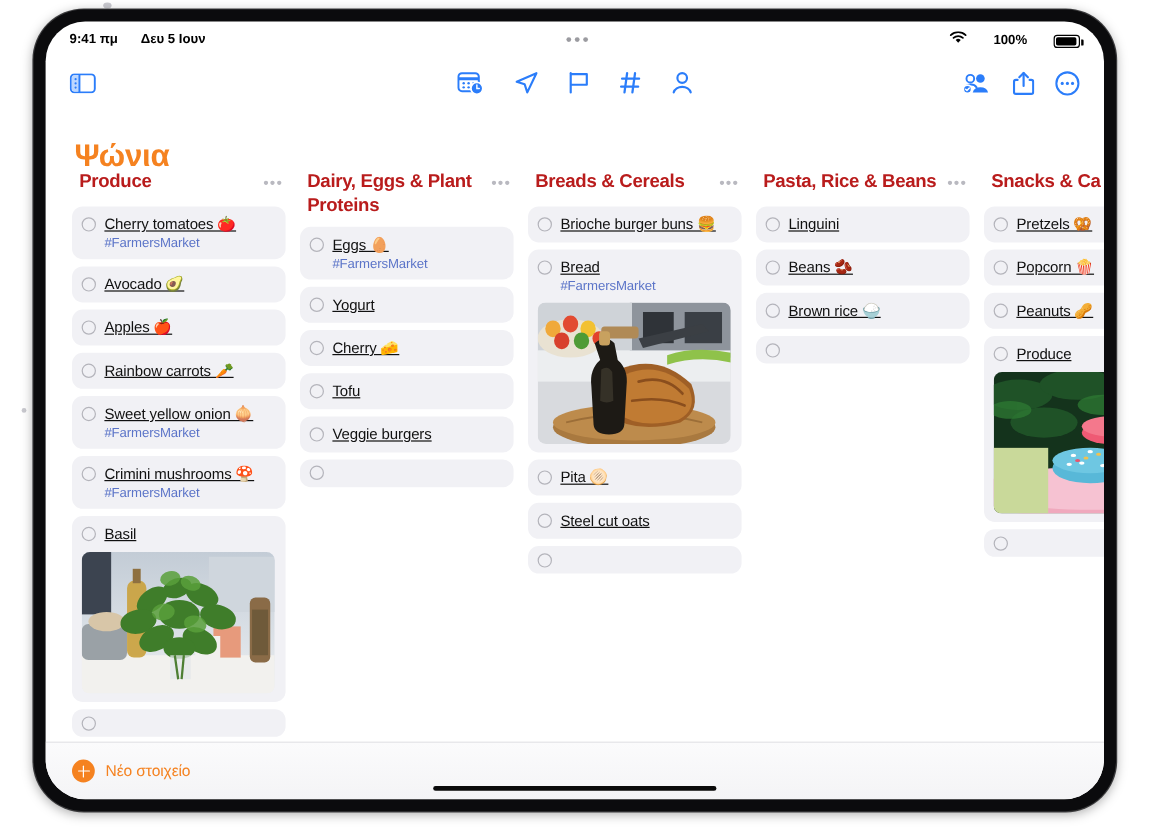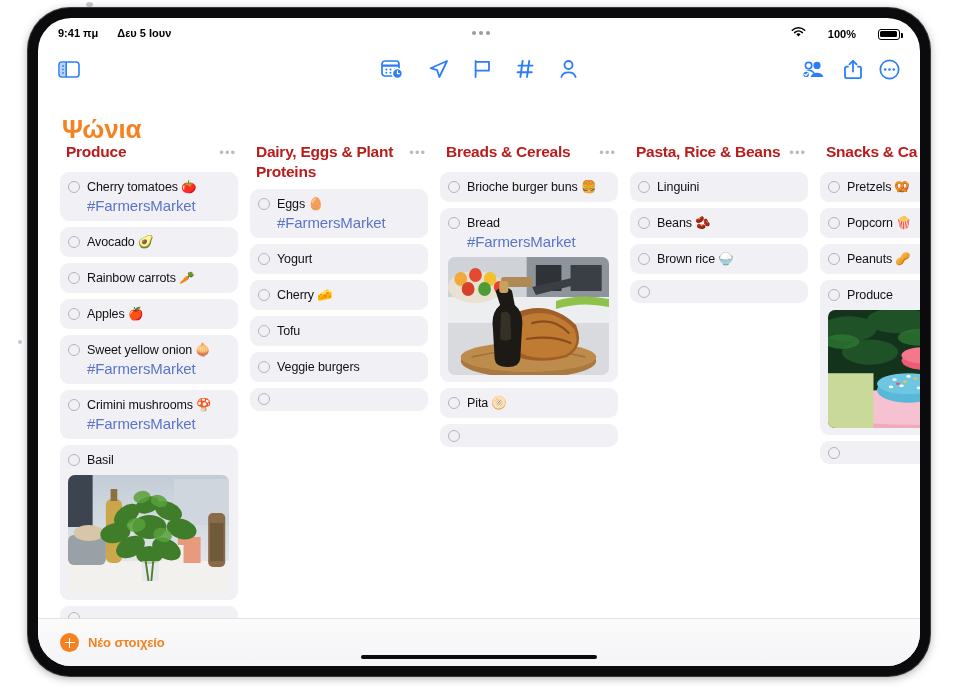--- a/index.html
+++ b/index.html
@@ -86,43 +86,43 @@
   .card {
     background:#f1f1f5; border-radius: 9px;
     margin-bottom: 6px; padding: 7px 9px 7px 8px;
   }
   .card.empty { height: 23px; padding: 0; display:flex; align-items:center; padding-left:8px; }
   .row { display:flex; align-items:flex-start; gap:7px; }
   .circ {
     width: 12px; height:12px; border:1.3px solid #b4b4bb; border-radius:50%;
     flex:0 0 12px; margin-top: 2px; background:transparent;
   }
-  .item-text { font-size: 12.5px; color:#111; line-height:1.28; letter-spacing:-0.1px; }
-  .tag { font-size: 15px; color:#5b74c8; margin: 2px 0 0 19px; letter-spacing:-0.1px; }
+  .item-text { font-size: 12.5px; color:#111; line-height:1.28; letter-spacing:-0.1px;text-decoration:underline; }
+  .tag { font-size: 11px; color:#5b74c8; margin: 2px 0 0 19px; letter-spacing:-0.1px; }
   .thumb { margin-top: 7px; border-radius: 7px; overflow:hidden; height: 118px; position:relative; }
   .thumb svg { display:block; width:100%; height:100%; }
 
   
   #footer {
     position:absolute; left:0; right:0; bottom:0; height:48px;
     background: linear-gradient(#fbfbfc, #f4f4f6);
     border-top: 1px solid #e3e3e7;
     display:flex; align-items:center; padding-left: 22px;
   }
   #new-item { display:flex; align-items:center; gap:9px; }
   #plus-circle {
     width:19px; height:19px; border-radius:50%; background:#f58220;
     position:relative; flex:0 0 19px;
   }
   #plus-circle::before, #plus-circle::after {
     content:""; position:absolute; background:#fff; border-radius:1px;
   }
   #plus-circle::before { left:4.5px; right:4.5px; top:8.7px; height:1.8px; }
   #plus-circle::after { top:4.5px; bottom:4.5px; left:8.7px; width:1.8px; }
-  #new-item-label { font-size: 13px; color:#f58220; letter-spacing:-0.1px;font-weight:bold; }
+  #new-item-label { font-size: 13px; color:#f58220; letter-spacing:-0.1px; }
   #home-indicator {
     position:absolute; left:50%; transform:translateX(-50%);
     bottom: 7px; width: 236px; height: 4px; background:#0a0a0a; border-radius:3px;
   }
 </style>
 </head>
 <body>
 
 <div class="speck" style="left:86px; top:2px;  width:7px;  height:5px;"></div>
 <div class="speck" style="left:18px; top:340px; width:4px; height:4px;"></div>
@@ -253,27 +253,27 @@
           </div>
           <div class="card">
             <div class="row">
               <span class="circ"></span>
               <span class="item-text">Avocado 🥑</span>
             </div>
           </div>
           <div class="card">
             <div class="row">
               <span class="circ"></span>
+              <span class="item-text">Apples 🍎</span>
+            </div>
+          </div>
+          <div class="card">
+            <div class="row">
+              <span class="circ"></span>
               <span class="item-text">Rainbow carrots 🥕</span>
-            </div>
-          </div>
-          <div class="card">
-            <div class="row">
-              <span class="circ"></span>
-              <span class="item-text">Apples 🍎</span>
             </div>
           </div>
           <div class="card">
             <div class="row">
               <span class="circ"></span>
               <span class="item-text">Sweet yellow onion 🧅</span>
             </div>
             <div class="tag">#FarmersMarket</div>
           </div>
           <div class="card">
@@ -424,20 +424,26 @@
       <path d="M58 56 q6 -4 10 2 l1 24 q-6 3 -12 0 z" fill="#3c372c" opacity=".8"></path>
     </svg>
             </div>
           </div>
           <div class="card">
             <div class="row">
               <span class="circ"></span>
               <span class="item-text">Pita 🫓</span>
             </div>
           </div>
+          <div class="card">
+            <div class="row">
+              <span class="circ"></span>
+              <span class="item-text">Steel cut oats</span>
+            </div>
+          </div>
           <div class="card empty">
             <span class="circ" style="margin-top: 0px;"></span>
           </div>
         </div>
         <div class="column">
           <div class="col-head">
             <div class="col-title">Pasta, Rice &amp; Beans</div>
             <div class="col-more">•••</div>
           </div>
           <div class="card">

